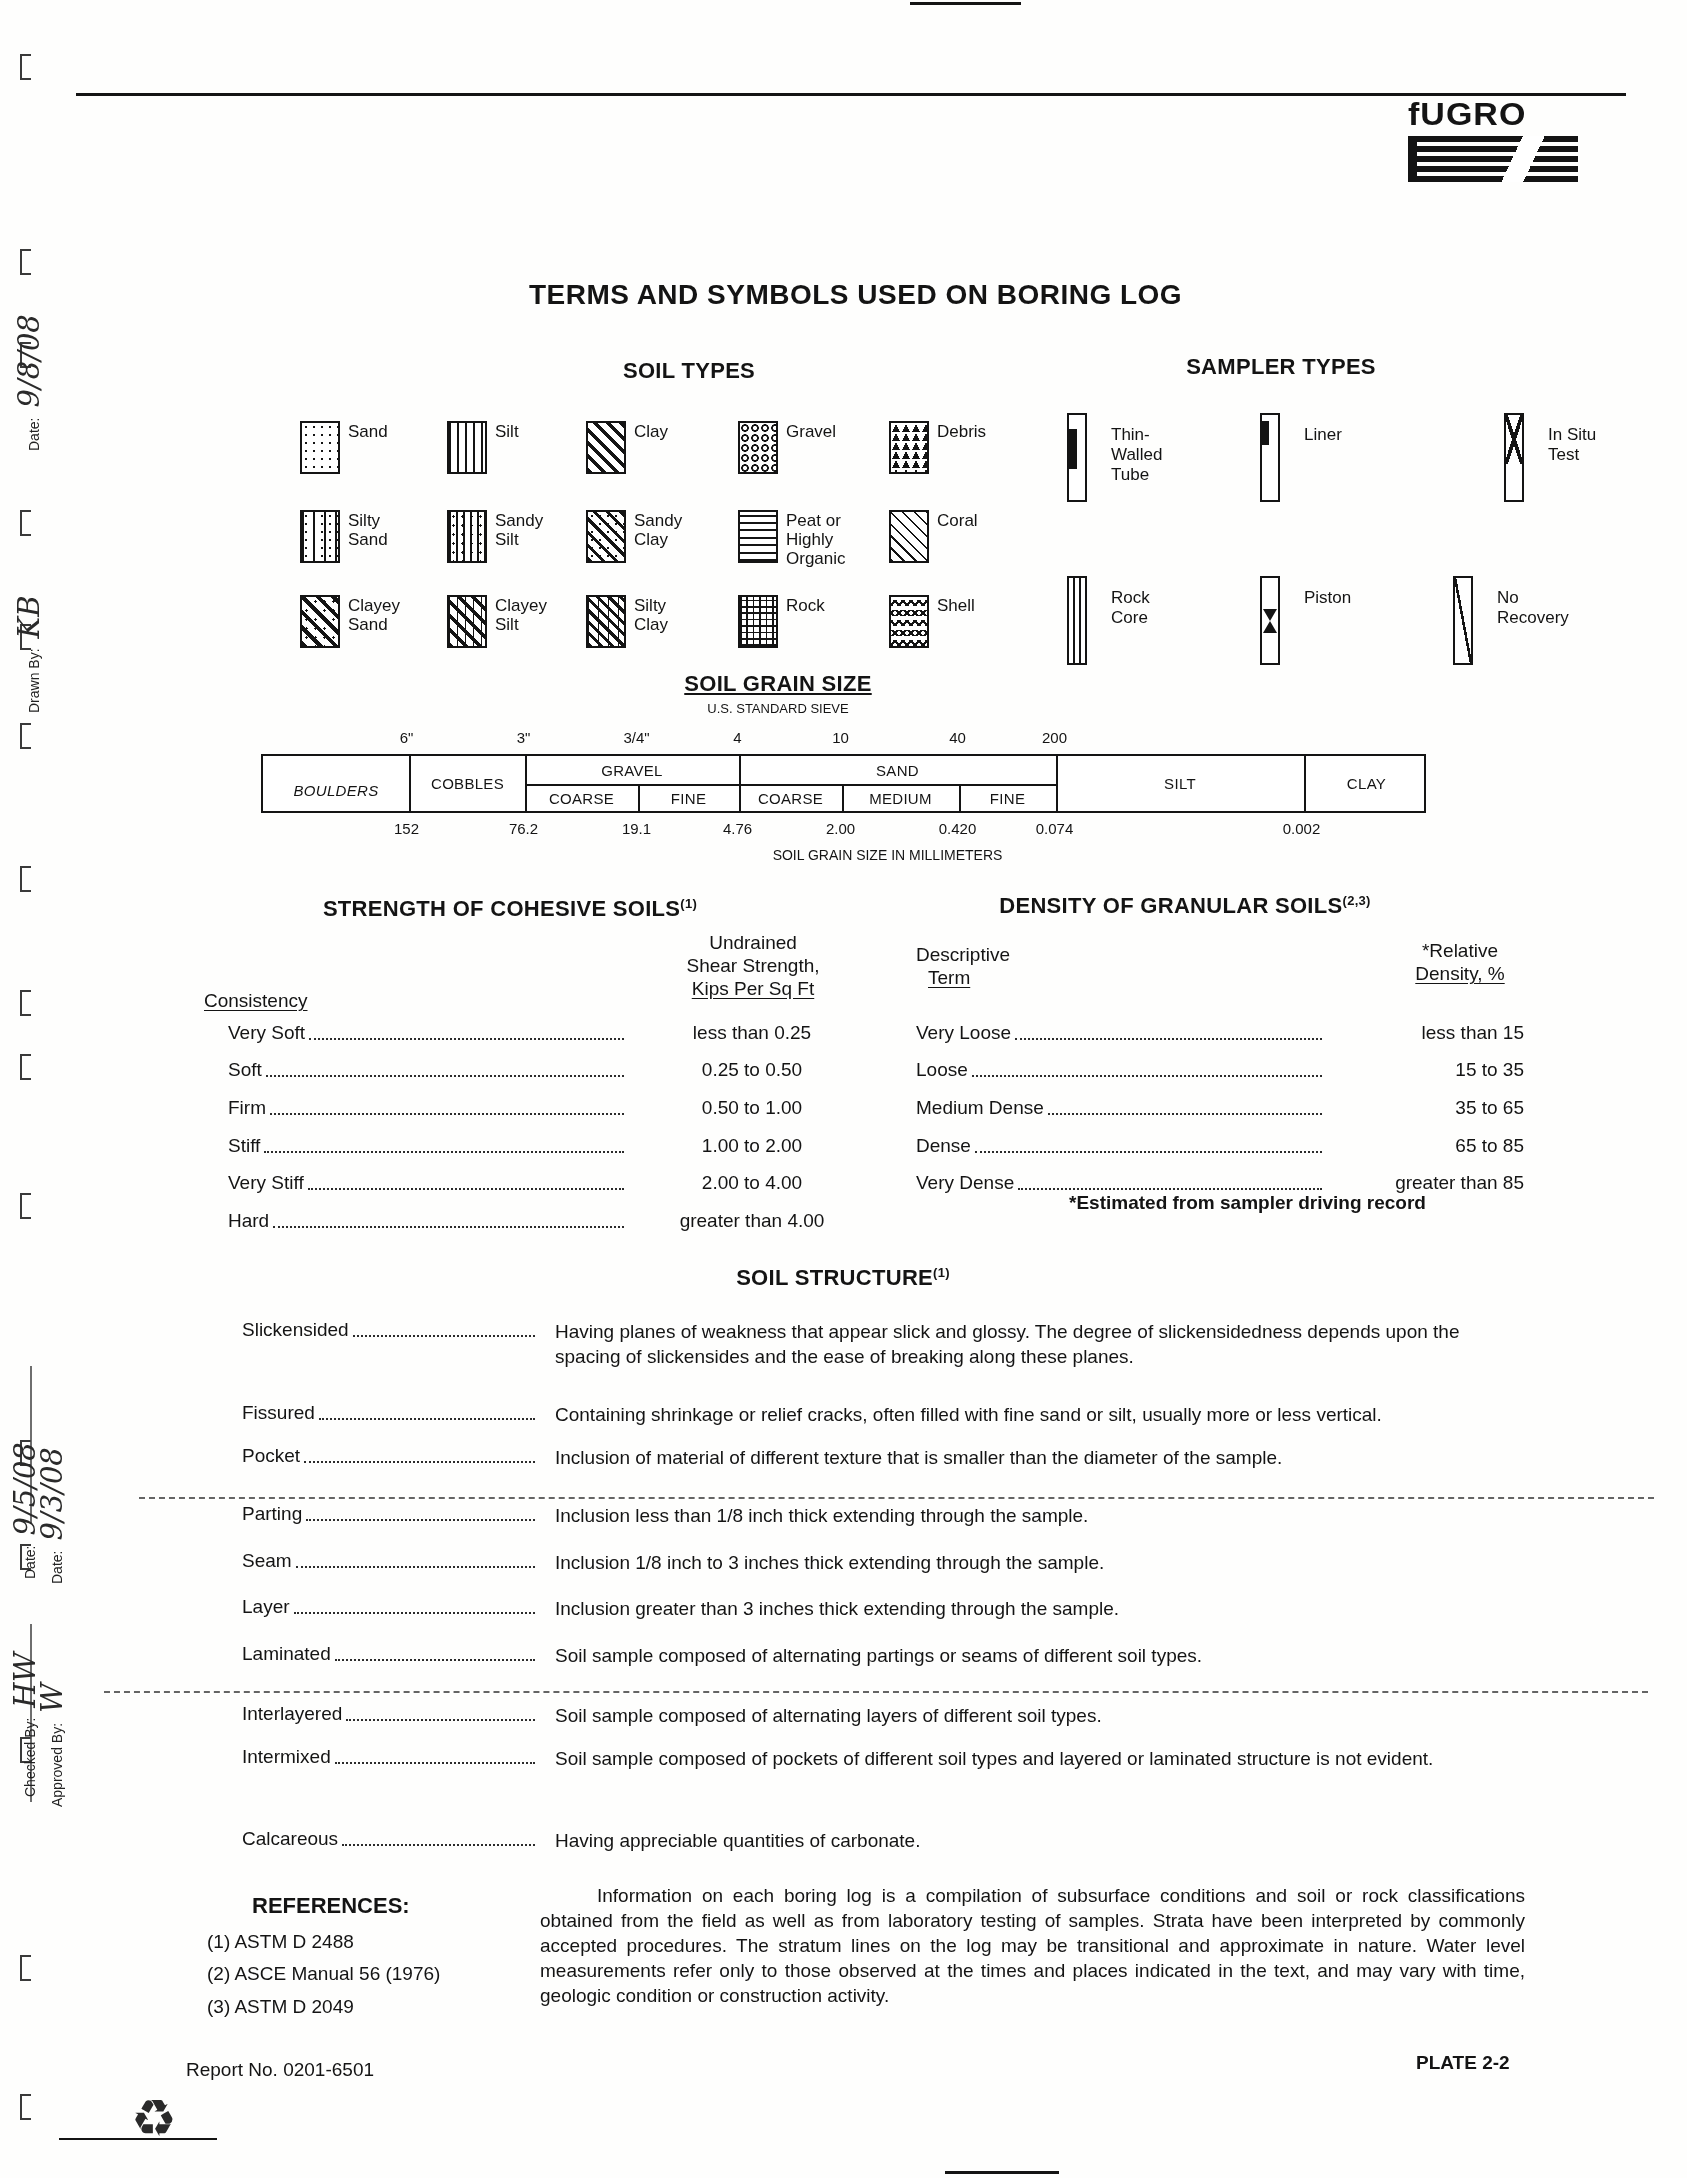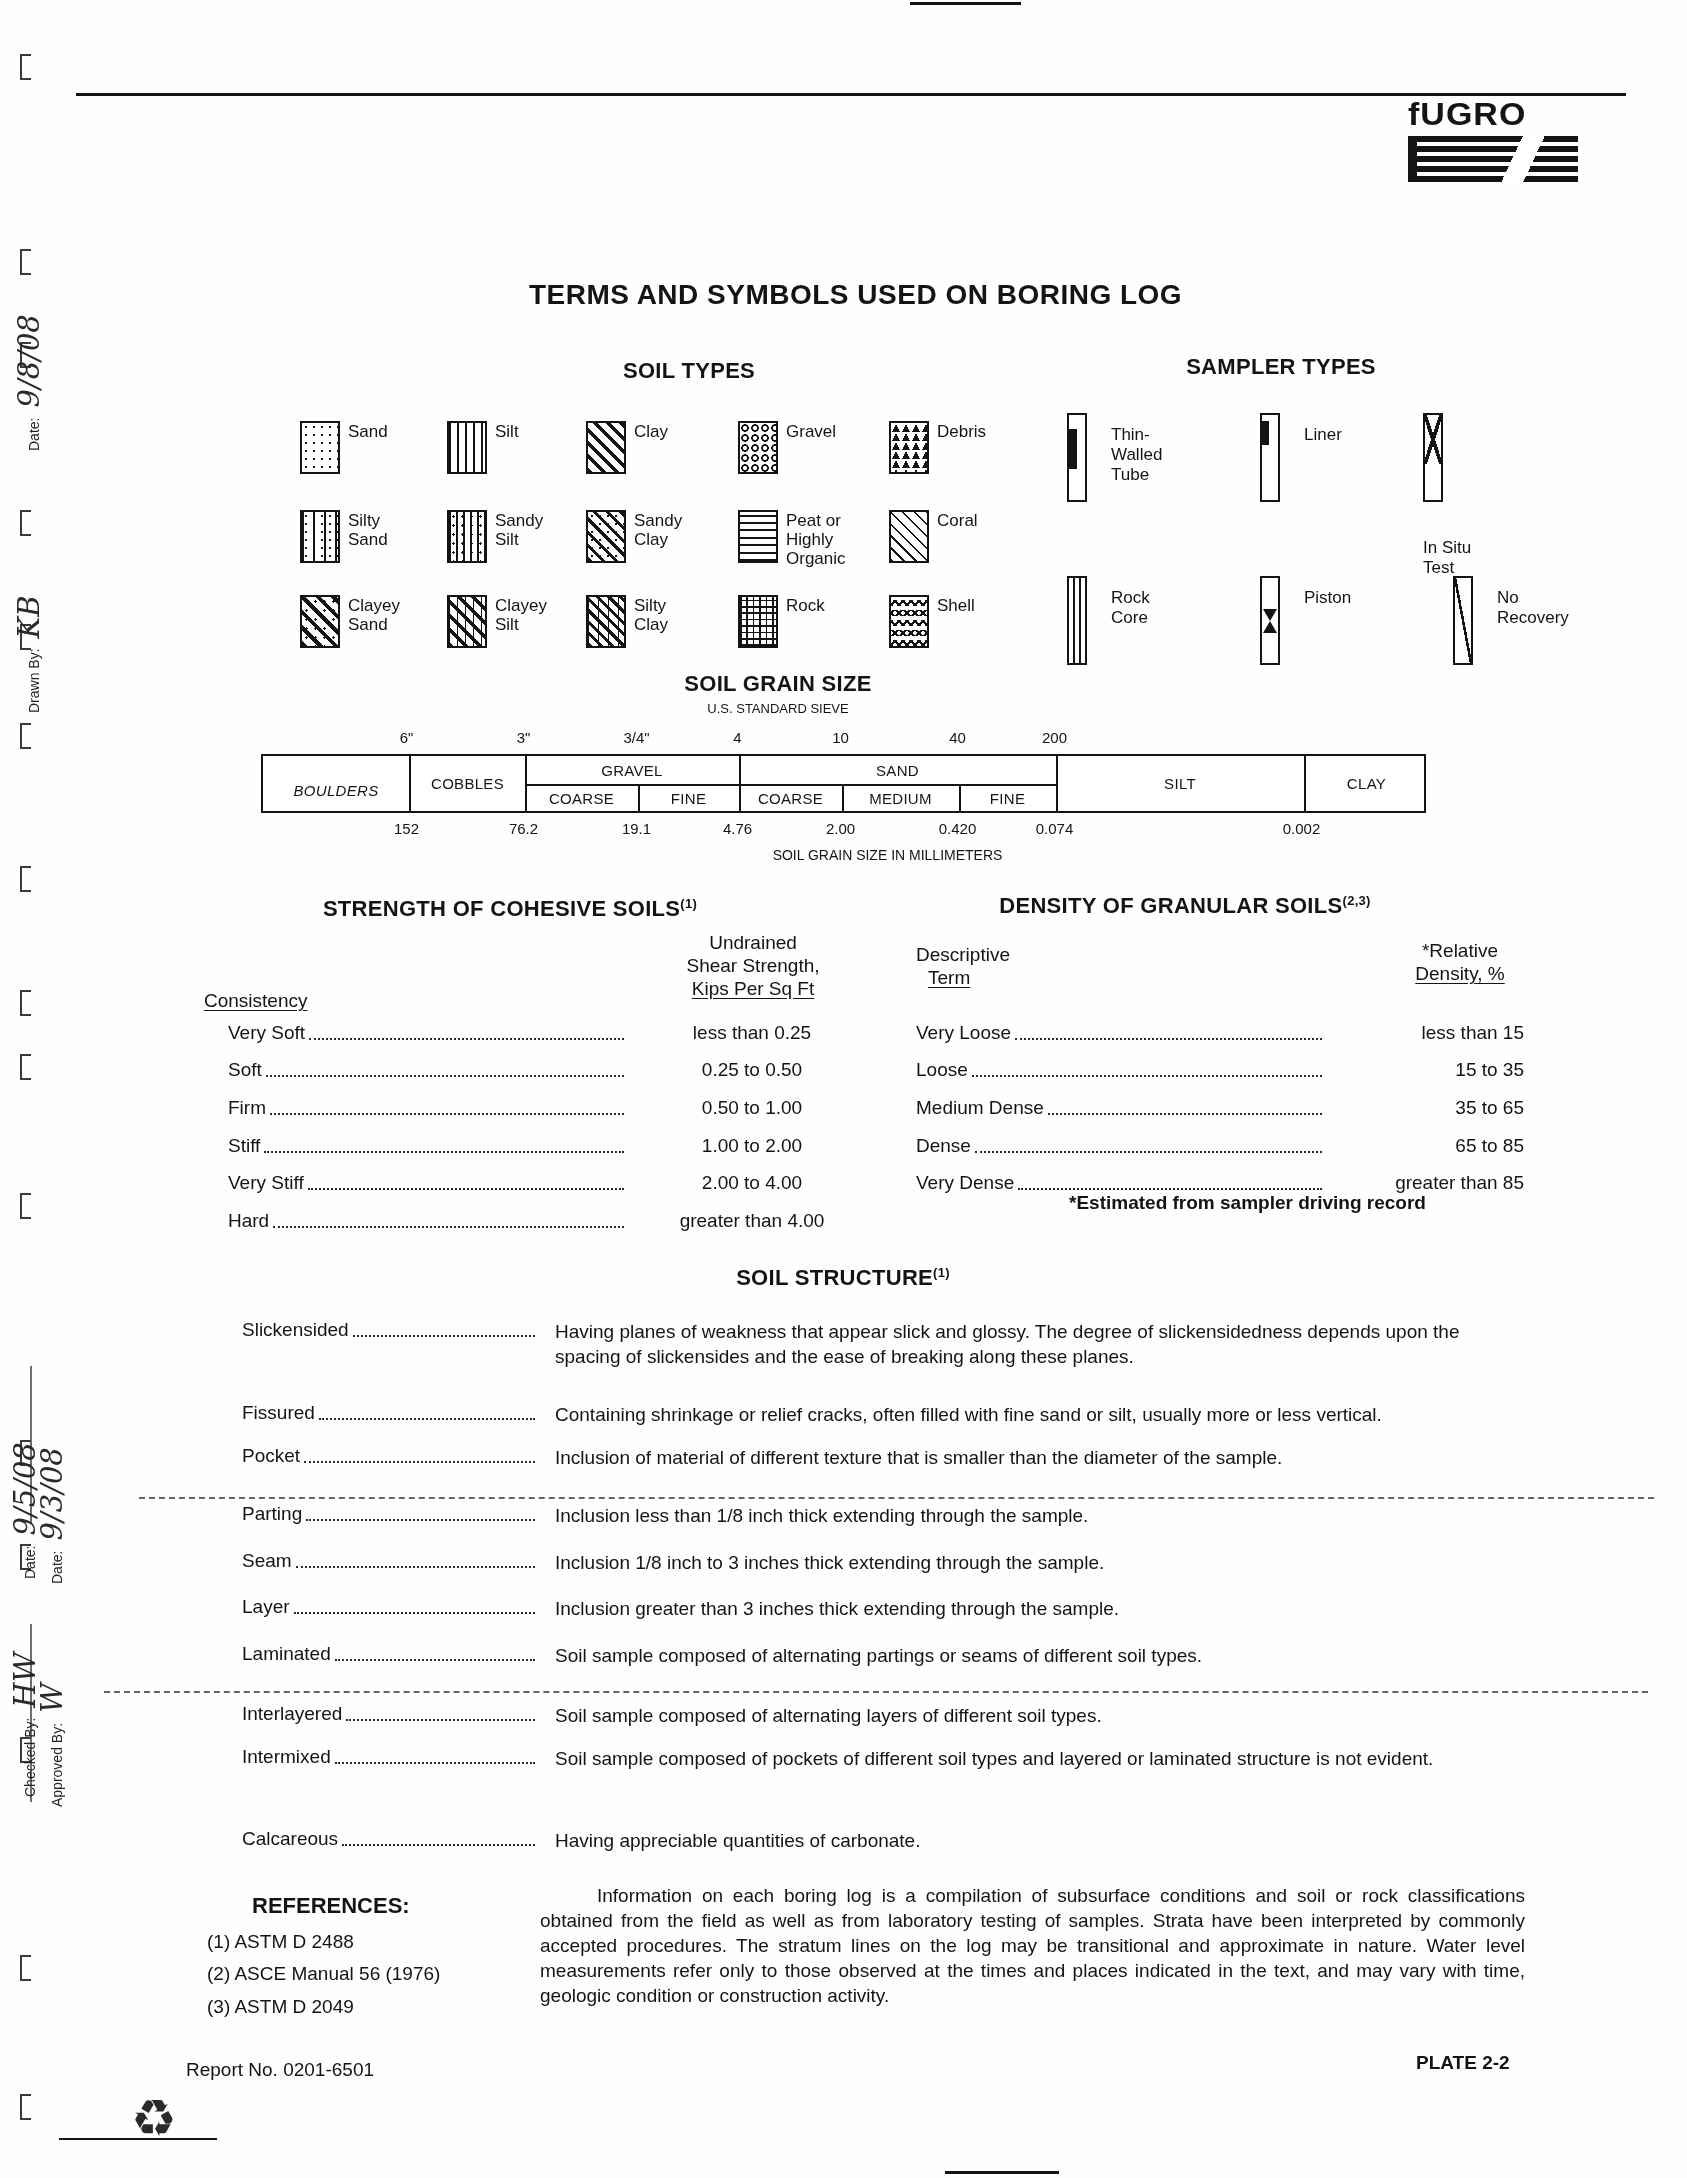--- a/index.html
+++ b/index.html
@@ -208,21 +208,21 @@
         <div class="tw-fill"></div>
       </div>
     <div class="tlabel" style="width:71px;">Thin-Walled Tube</div>
   </div>
   <div class="abs sampler-item" style="left:1260px;top:413px;">
     <div class="tube">
         <div class="liner-fill"></div>
       </div>
     <div class="tlabel">Liner</div>
   </div>
-  <div class="abs sampler-item" style="left:1423px;top:413px;flex-direction:column;">
+  <div class="abs sampler-item" style="left:1504px;top:413px;">
     <div class="tube">
         <div class="x-mark"></div>
       </div>
     <div class="tlabel" style="width:69px;">In Situ Test</div>
   </div>
   <div class="abs sampler-item" style="left:1067px;top:576px;">
     <div class="tube">
         <div class="core-lines"></div>
       </div>
     <div class="tlabel" style="width:57px;">Rock Core</div>
@@ -236,21 +236,21 @@
       </div>
     <div class="tlabel">Piston</div>
   </div>
   <div class="abs sampler-item" style="left:1453px;top:576px;">
     <div class="tube">
         <div class="norec-mark"></div>
       </div>
     <div class="tlabel" style="width:93px;">No Recovery</div>
   </div>
 
-  <div class="abs h2 center" style="left:580px;top:671px;width:396px;">SOIL GRAIN SIZE</div>
+  <div class="abs h2 center" style="left:580px;top:671px;width:396px;text-decoration:underline;">SOIL GRAIN SIZE</div>
   <div class="abs small center" style="left:580px;top:701px;width:396px;">U.S. STANDARD SIEVE</div>
 
   <div class="sievetag" style="left:377px;top:729px;">6"</div>
   <div class="sievetag" style="left:494px;top:729px;">3"</div>
   <div class="sievetag" style="left:607px;top:729px;">3/4"</div>
   <div class="sievetag" style="left:708px;top:729px;">4</div>
   <div class="sievetag" style="left:811px;top:729px;">10</div>
   <div class="sievetag" style="left:928px;top:729px;">40</div>
   <div class="sievetag" style="left:1025px;top:729px;">200</div>
 

